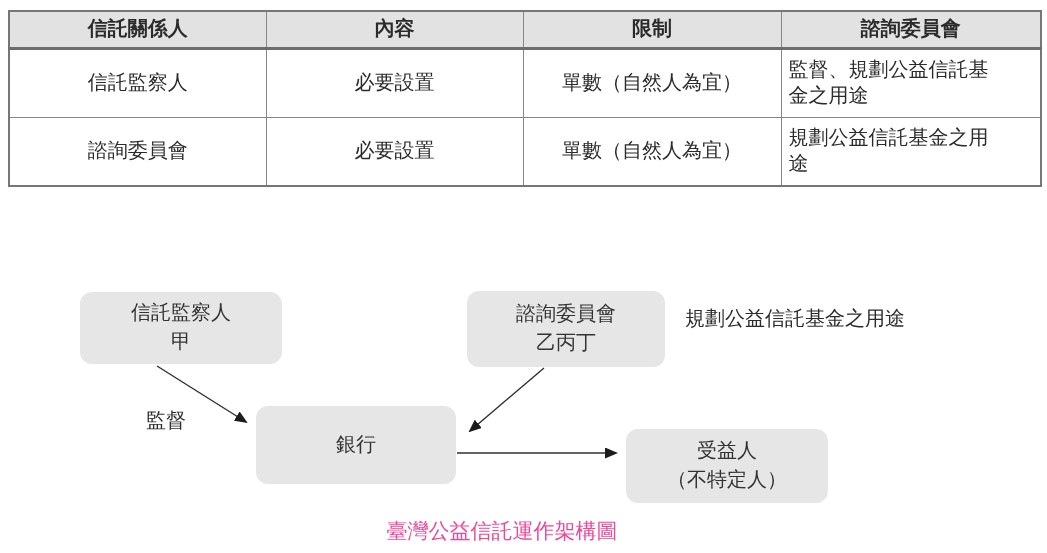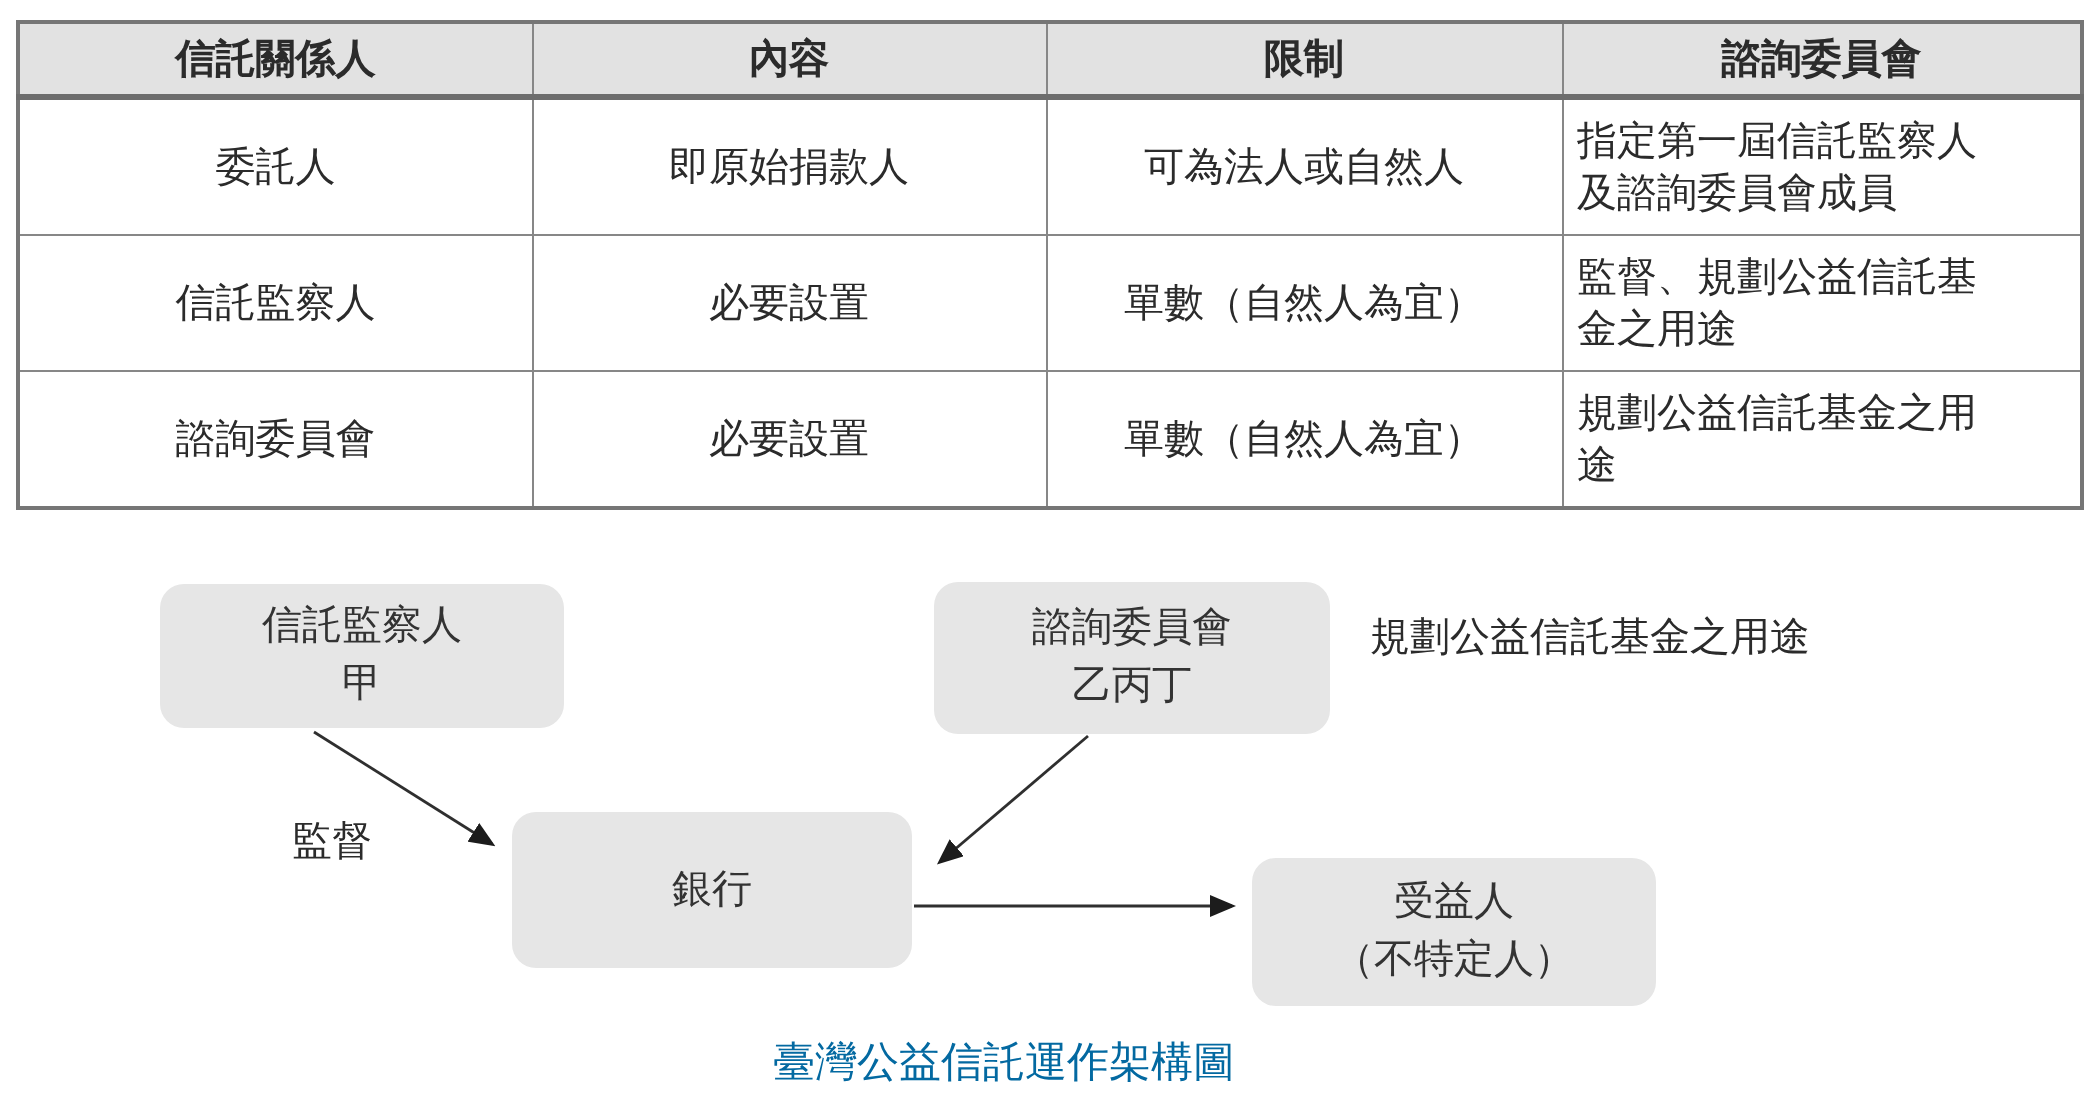--- a/index.html
+++ b/index.html
@@ -8,20 +8,21 @@
     background: #ffffff;
     font-family: "Liberation Serif", "DejaVu Serif", serif;
     color: #2b2b2b;
   }
   .canvas {
     position: relative;
     width: 1047px;
     height: 553px;
     background: #ffffff;
     overflow: hidden;
+    font-family: Liberation Mono, monospace;
   }
 
   
   table.trust-table {
     position: absolute;
     left: 8px;
     top: 10px;
     width: 1032px;
     border-collapse: collapse;
     table-layout: fixed;
@@ -83,21 +84,21 @@
   #label-supervise      { left: 146px; top: 407px; }
   #label-committee-role { left: 685px; top: 305px; }
 
   .caption {
     position: absolute;
     left: 371px;
     top: 517px;
     width: 262px;
     text-align: center;
     font-size: 21px;
-    color: #0369a1;
+    color: #ec4899;
     white-space: nowrap;
   }
 
   svg.arrows {
     position: absolute;
     left: 0;
     top: 0;
     pointer-events: none;
   }
 </style>
@@ -115,26 +116,20 @@
     </colgroup>
     <thead>
       <tr>
         <th>信託關係人</th>
         <th>內容</th>
         <th>限制</th>
         <th>諮詢委員會</th>
       </tr>
     </thead>
     <tbody>
-      <tr>
-        <td>委託人</td>
-        <td>即原始捐款人</td>
-        <td>可為法人或自然人</td>
-        <td class="duty">指定第一屆信託監察人及諮詢委員會成員</td>
-      </tr>
       <tr>
         <td>信託監察人</td>
         <td>必要設置</td>
         <td>單數（自然人為宜）</td>
         <td class="duty">監督、規劃公益信託基金之用途</td>
       </tr>
       <tr>
         <td>諮詢委員會</td>
         <td>必要設置</td>
         <td>單數（自然人為宜）</td>

